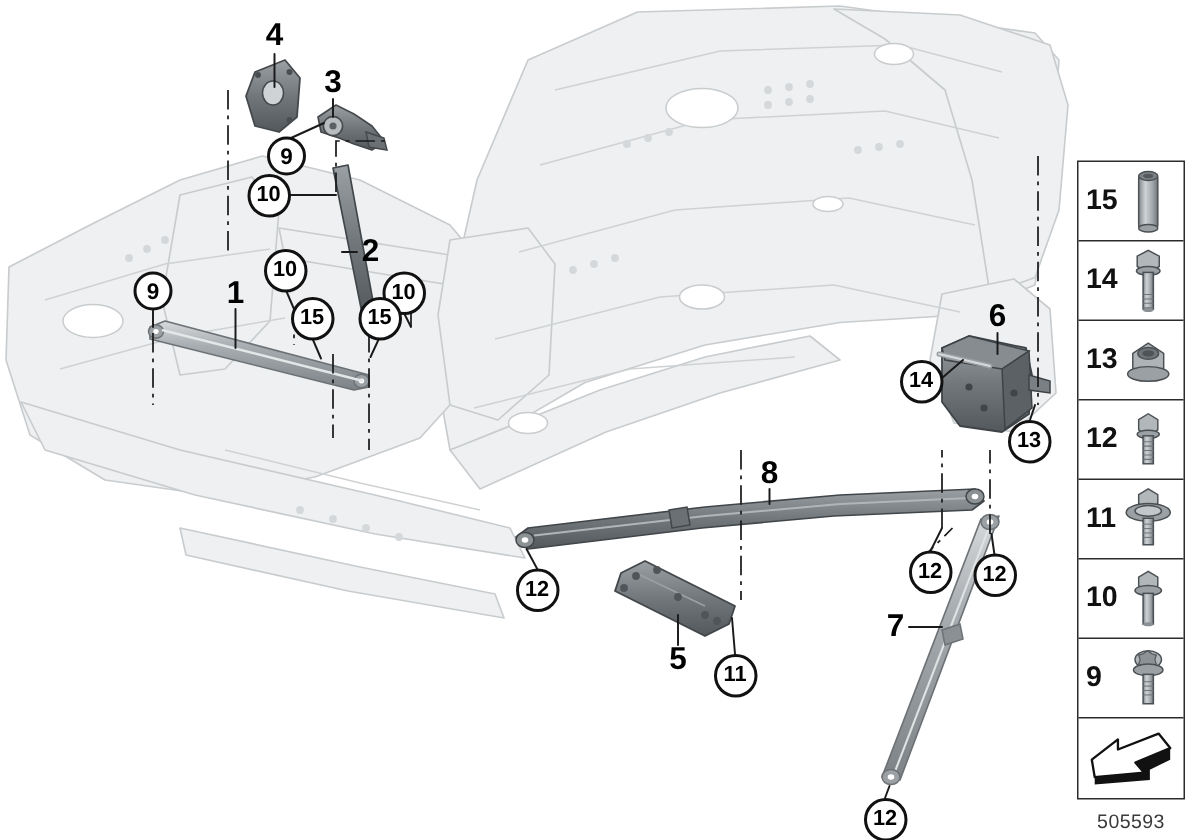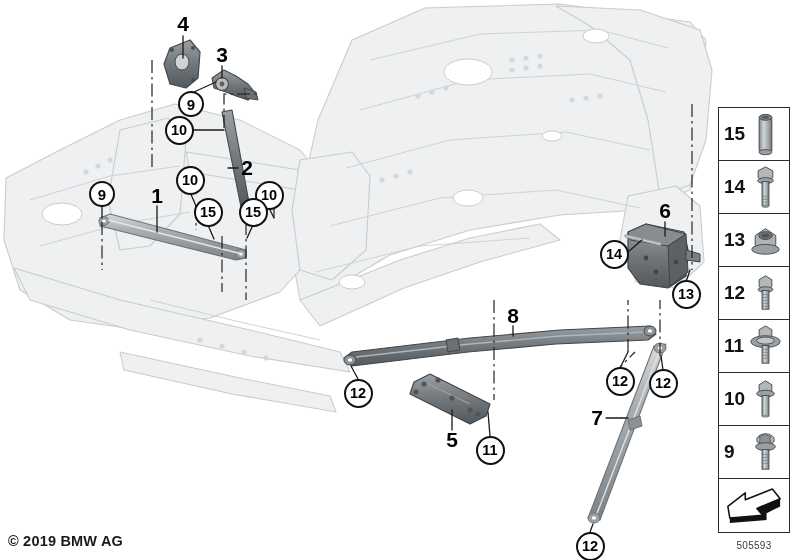--- a/index.html
+++ b/index.html
@@ -25,21 +25,21 @@
     border:1.6px solid #2b2b2b;box-sizing:border-box;background:#fff;}
   .lrow{position:relative;height:53px;border-bottom:1.6px solid #2b2b2b;
     box-sizing:border-box;}
   .lrow:last-child{border-bottom:none;}
   .lnum{position:absolute;left:5px;top:50%;transform:translateY(-50%);
     font-weight:bold;font-size:19px;color:#111;}
   .lart{position:absolute;right:3px;top:0;bottom:0;width:42px;}
   .lart svg{width:100%;height:100%;display:block;}
 
   #drawno{position:absolute;left:718px;top:540px;width:72px;text-align:center;
-    font-size:10px;color:#3a3a3a;letter-spacing:.3px;}
+    font-size:13px;color:#3a3a3a;letter-spacing:.3px;}
   #copyright{position:absolute;left:8px;top:533px;font-size:14.5px;
     font-weight:bold;color:#1a1a1a;letter-spacing:.2px;}
 </style>
 </head>
 <body>
 
 <div id="stage">
 
   <svg class="layer" viewBox="0 0 800 560">
     <defs>
@@ -475,14 +475,13 @@
           <svg viewBox="0 0 62 42" xmlns="http://www.w3.org/2000/svg">
             <path d="M4,22 L22,8 L22,15 L50,4 L58,14 L34,24 L40,31 L6,34 Z" fill="#ffffff" stroke="#111" stroke-width="1.6" stroke-linejoin="round"></path>
             <path d="M58,14 L34,24 L40,31 L6,34 L6,39 L44,36 L44,29 L58,22 Z" fill="#111"></path>
           </svg>
         </div>
       </div>
     </div>
 
   <div id="drawno">505593</div>
 
-  <div id="copyright">© 2019 BMW AG</div>
 </div>
 
 </body></html>

